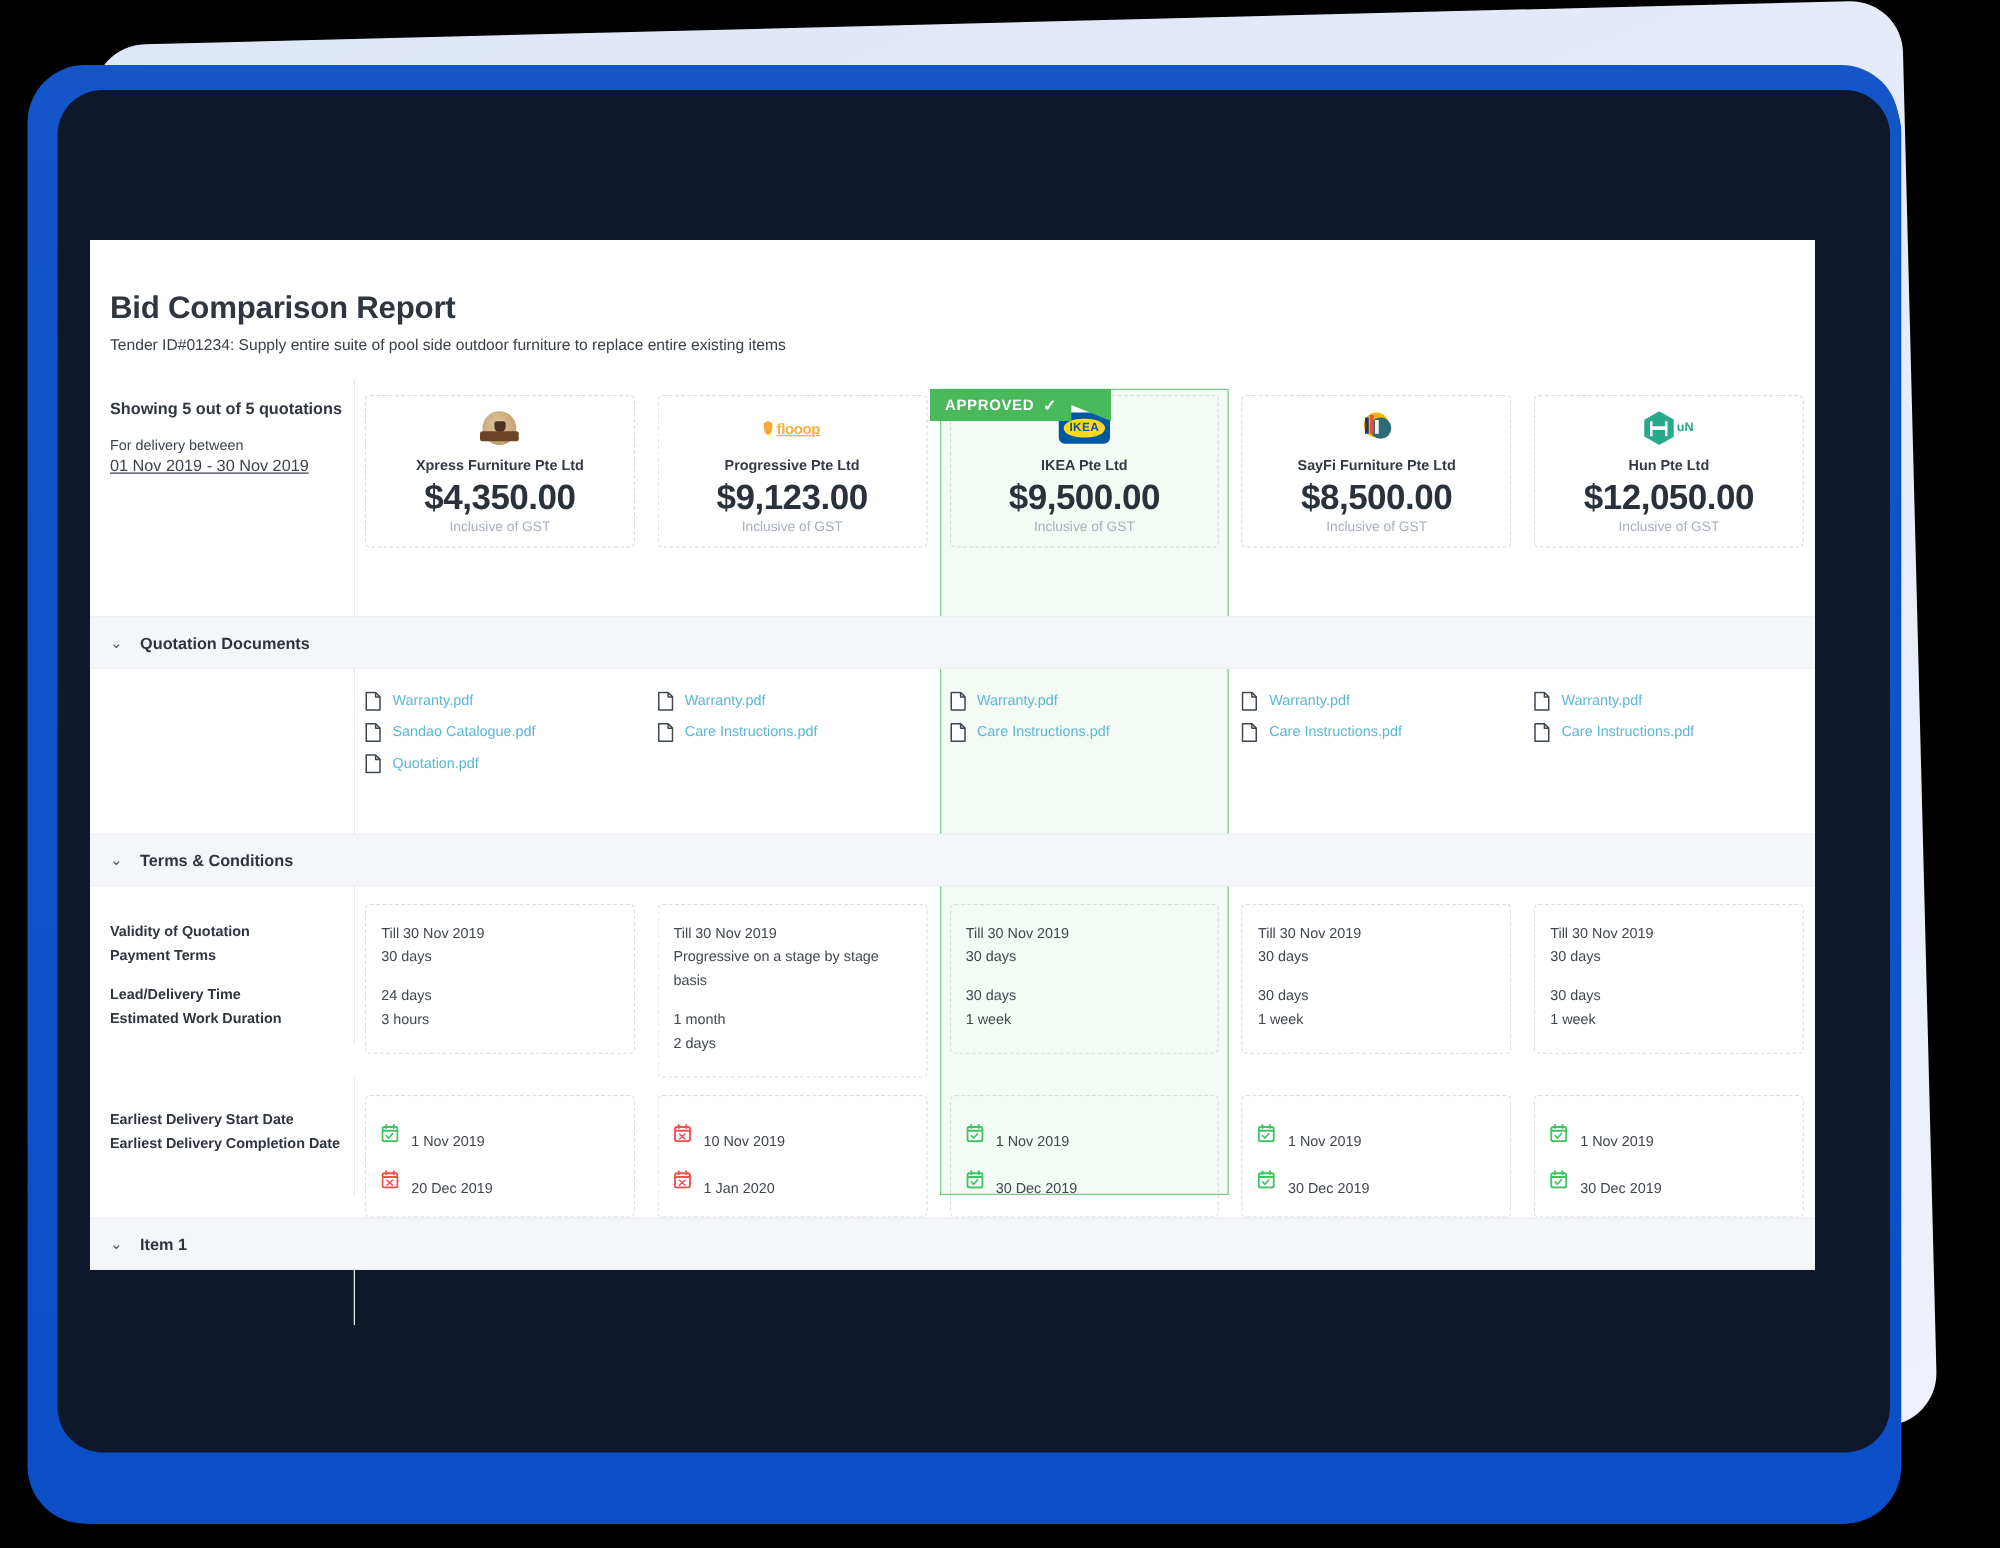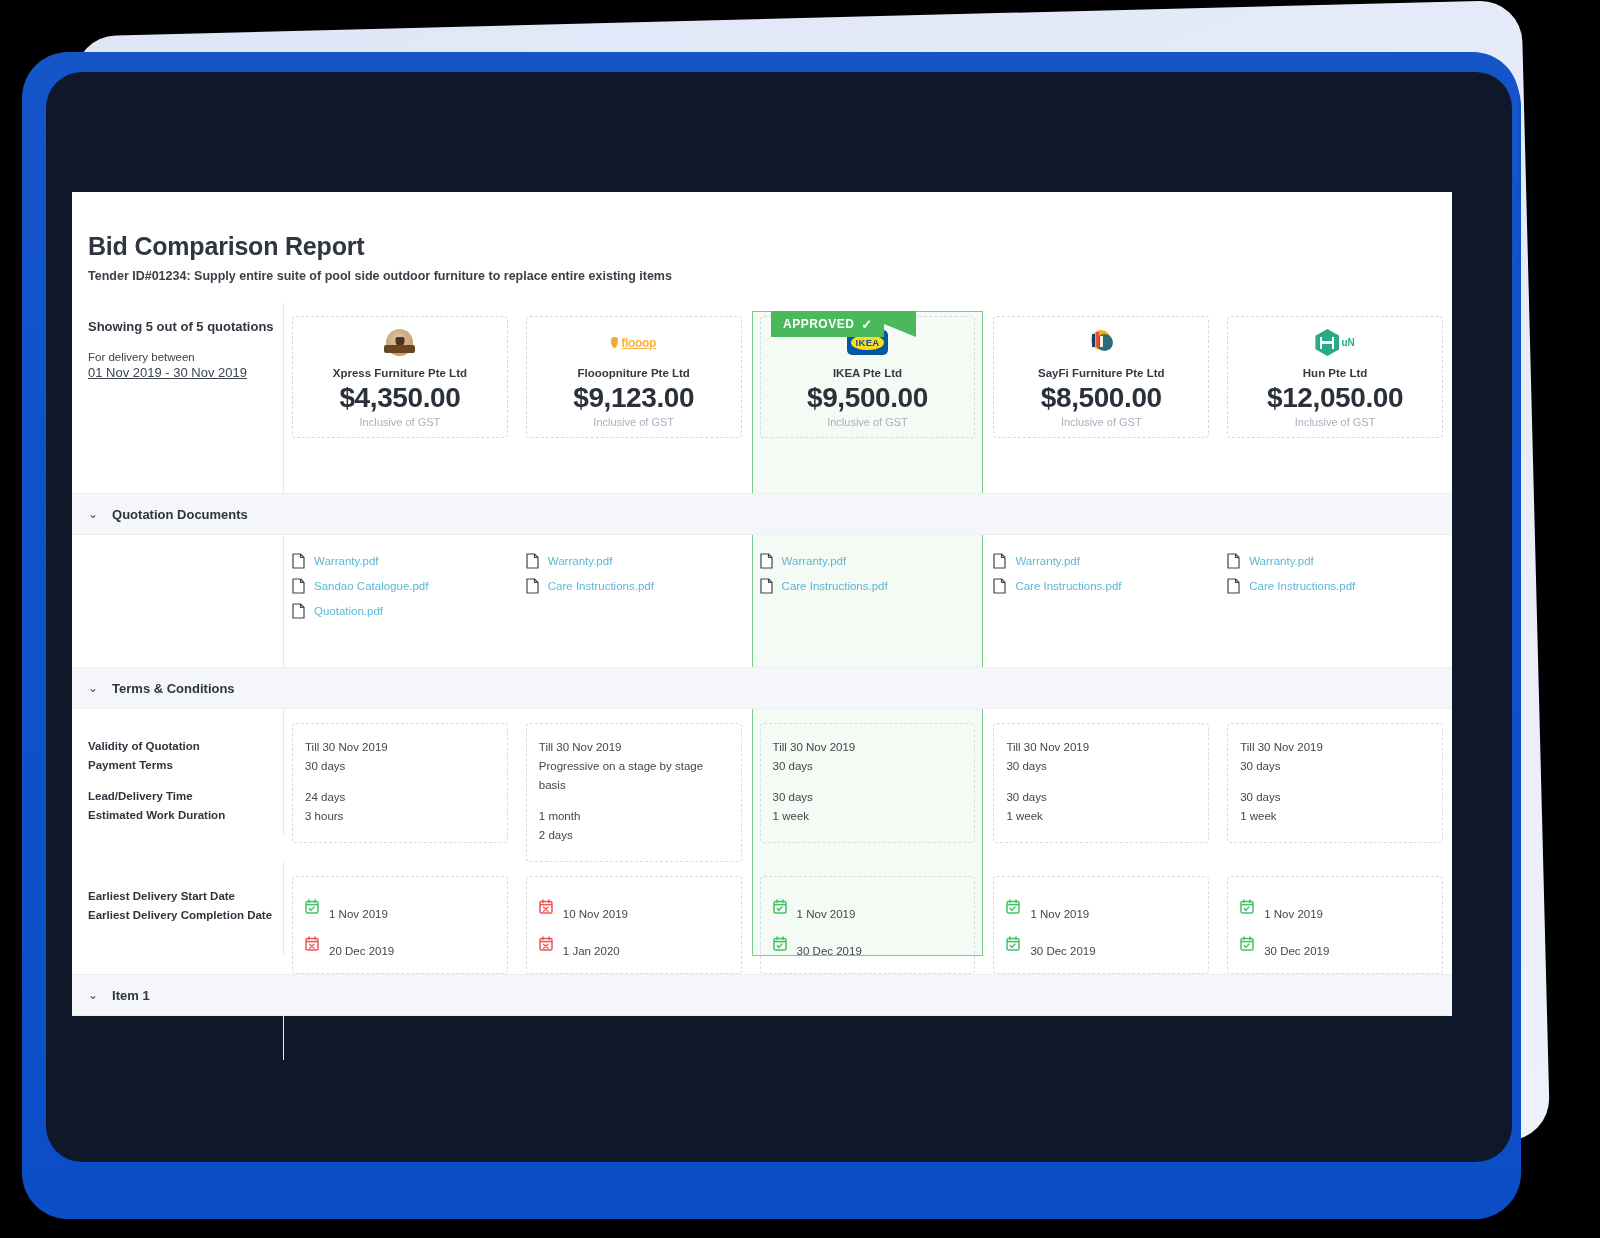--- a/index.html
+++ b/index.html
@@ -50,21 +50,21 @@
   }
 
   
   .report-head { padding: 40px 0 0 16px; }
   .report-title {
     font-size: 25px; font-weight: 700; color: #2f3640;
     letter-spacing: -0.2px;
   }
   .report-sub {
     margin-top: 8px;
-    font-size: 12.5px; font-weight: 700; color: #3a4049;
+    font-size: 12.5px; font-weight: 400; color: #3a4049;
   }
 
   
   .grid { position: relative; margin-top: 20px; }
   .col-divider {
     position: absolute; left: 211px; top: 0; width: 1px;
     background: #e6e8ec;
   }
 
   .row { display: flex; }
@@ -250,21 +250,21 @@
         <div class="report-title">Bid Comparison Report</div>
         <div class="report-sub">Tender ID#01234: Supply entire suite of pool side outdoor furniture to replace entire existing items</div>
       </div>
 
       <div class="grid">
 
         <div class="hl-col" style="left: 679.594px; width: 231.797px; height: 645px;"></div>
         <div class="hl-shade" style="top: 190px; height: 42px; left: 679.594px; width: 231.797px;"></div>
         <div class="hl-shade" style="top: 364px; height: 42px; left: 679.594px; width: 231.797px;"></div>
 
-        <div class="approved-ribbon" style="left: 699px;">
+        <div class="approved-ribbon" style="left: 672px;">
           <span>APPROVED</span>
           <span class="tickmark">✓</span>
         </div>
 
         <div class="row quote-row">
           <div class="col-divider" style="height:190px;"></div>
           <div class="label-col">
             <div class="showing-text">Showing 5 out of 5 quotations</div>
             <div class="delivery-label">For delivery between</div>
             <div class="delivery-range">01 Nov 2019 - 30 Nov 2019</div>
@@ -281,21 +281,21 @@
                 </div>
               </div>
               <div class="cell">  
                 <div class="quote-card">    
                   <div class="logo-wrap">
                     <span class="logo-flooop">
                       <span class="drop"></span>
                       <span class="txt">flooop</span>
                     </span>
                   </div>    
-                  <div class="vendor-name">Flooopniture Pte Ltd</div>    
+                  <div class="vendor-name">Progressive Pte Ltd</div>    
                   <div class="vendor-price">$9,123.00</div>    
                   <div class="vendor-gst">Inclusive of GST</div>  
                 </div>
               </div>
               <div class="cell">  
                 <div class="quote-card">    
                   <div class="logo-wrap">
                     <span class="logo-ikea">
                       <span class="inner">IKEA</span>
                     </span>

